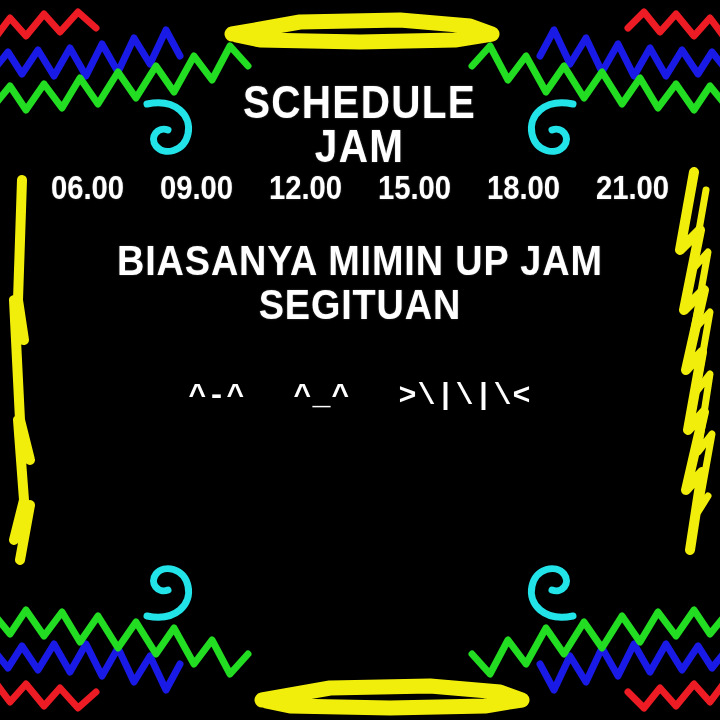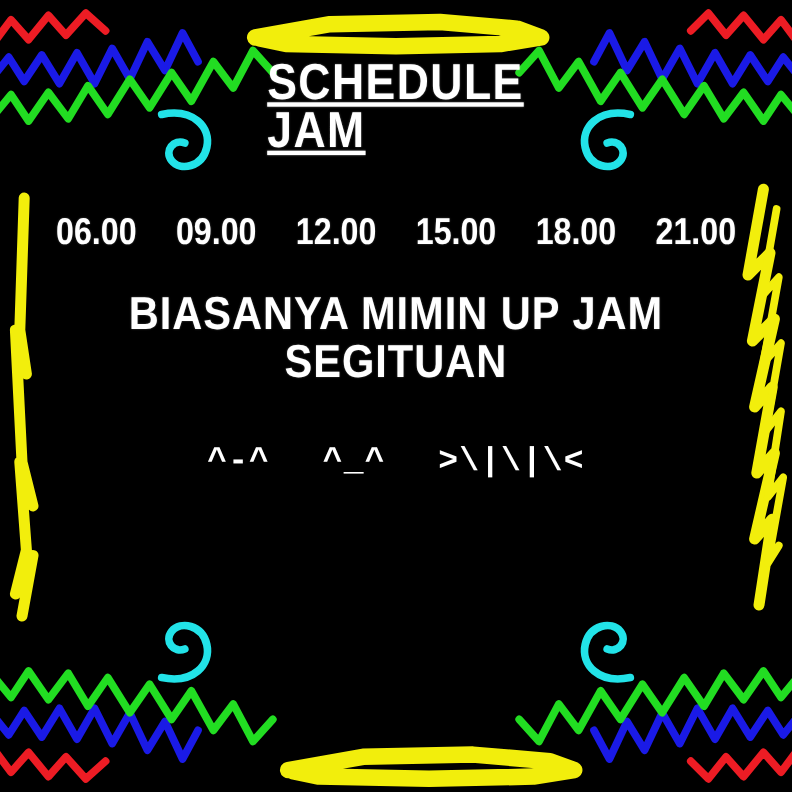--- a/index.html
+++ b/index.html
@@ -43,36 +43,34 @@
     top: 0;
     width: 720px;
     height: 720px;
     display: flex;
     flex-direction: column;
     align-items: center;
     color: #ffffff;
   }
 
   .title-block {
-    margin-top: 52px;
-    text-align: left;
+    margin-top: 80px;
+    text-align: center;
     line-height: 0.96;
-    text-decoration: underline;
   }
   .title-line {
     font-family: "Liberation Sans Narrow", "Liberation Sans", sans-serif;
     font-weight: 700;
     font-size: 46px;
     letter-spacing: 1.5px;
     transform: scaleX(0.88);
     text-shadow: 0 0 2px rgba(255,255,255,0.35);
   }
 
   .times-row {
-    margin-top: 52px;
     display: flex;
     justify-content: center;
     align-items: baseline;
     gap: 24px;
   }
   .time-chip {
     font-family: "Liberation Sans Narrow", "Liberation Sans", sans-serif;
     font-weight: 700;
     font-size: 34px;
     letter-spacing: 0px;

